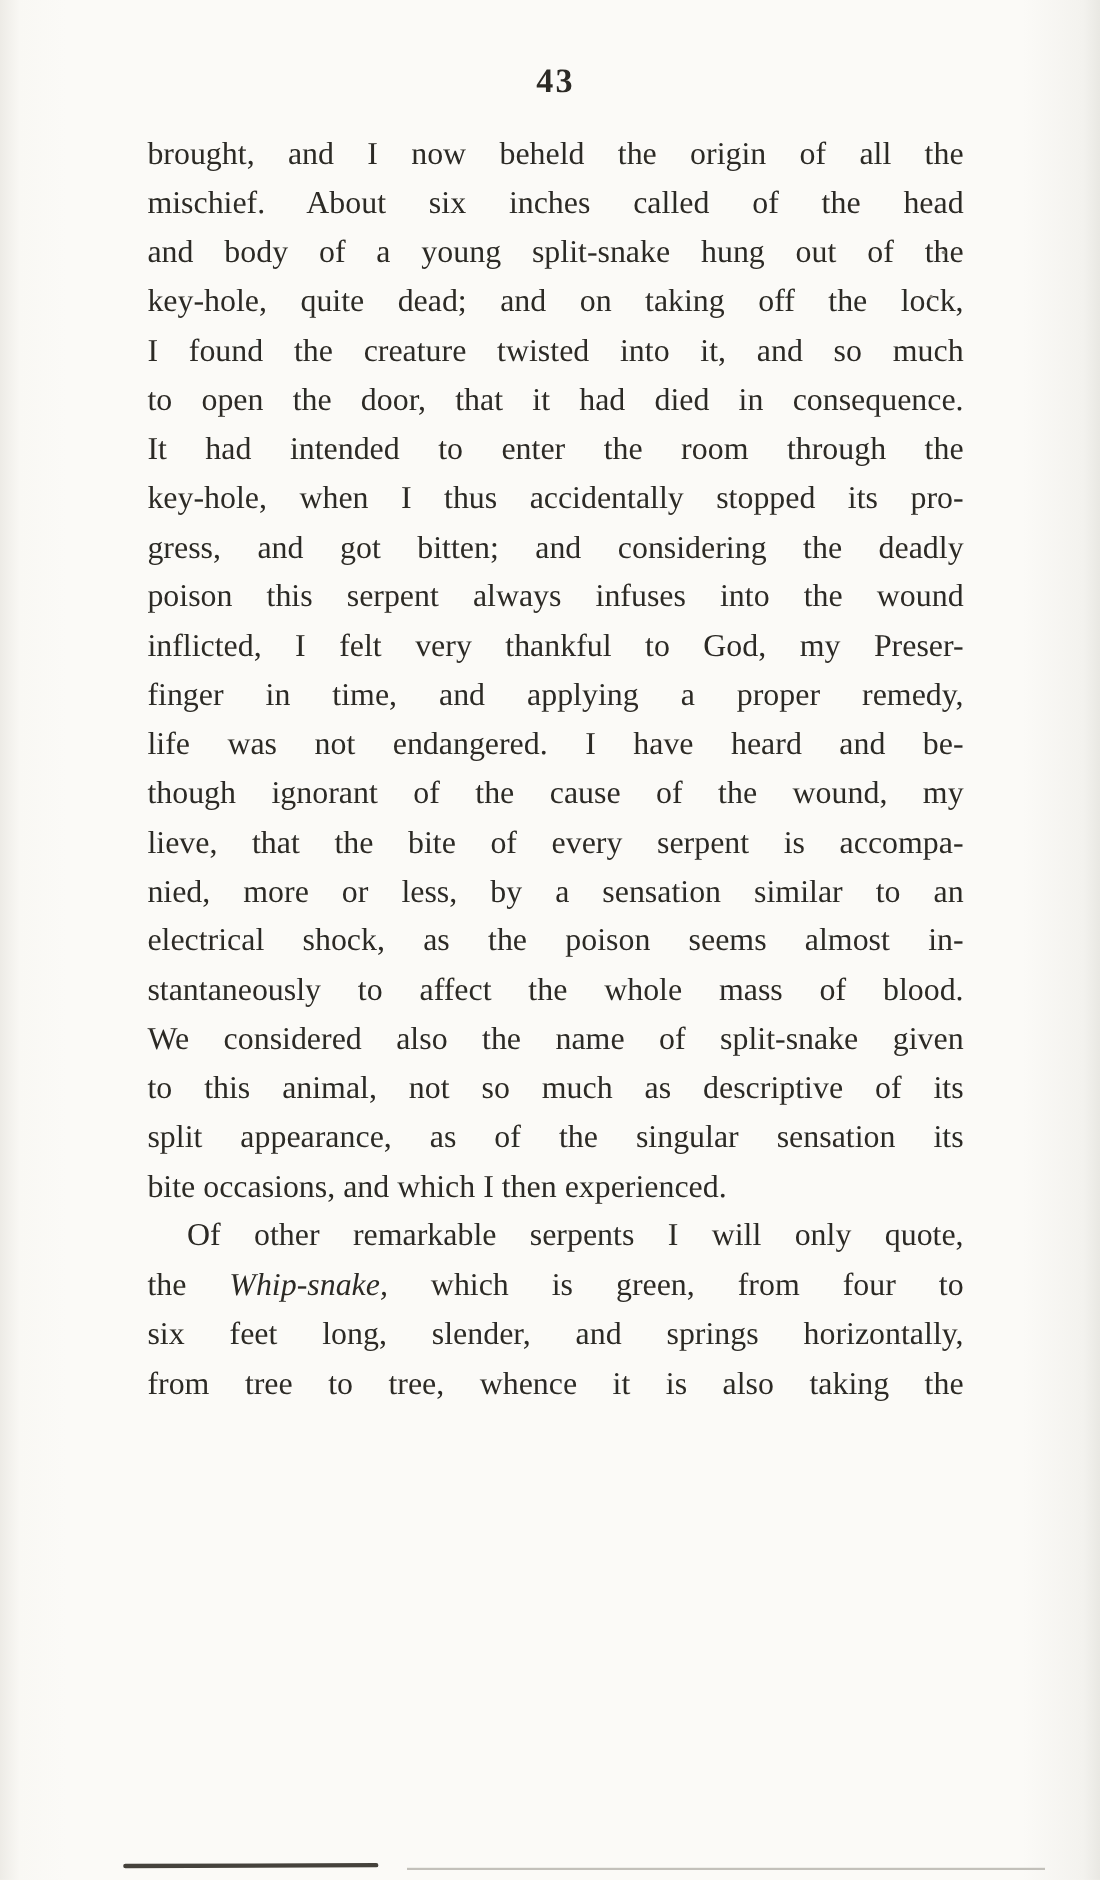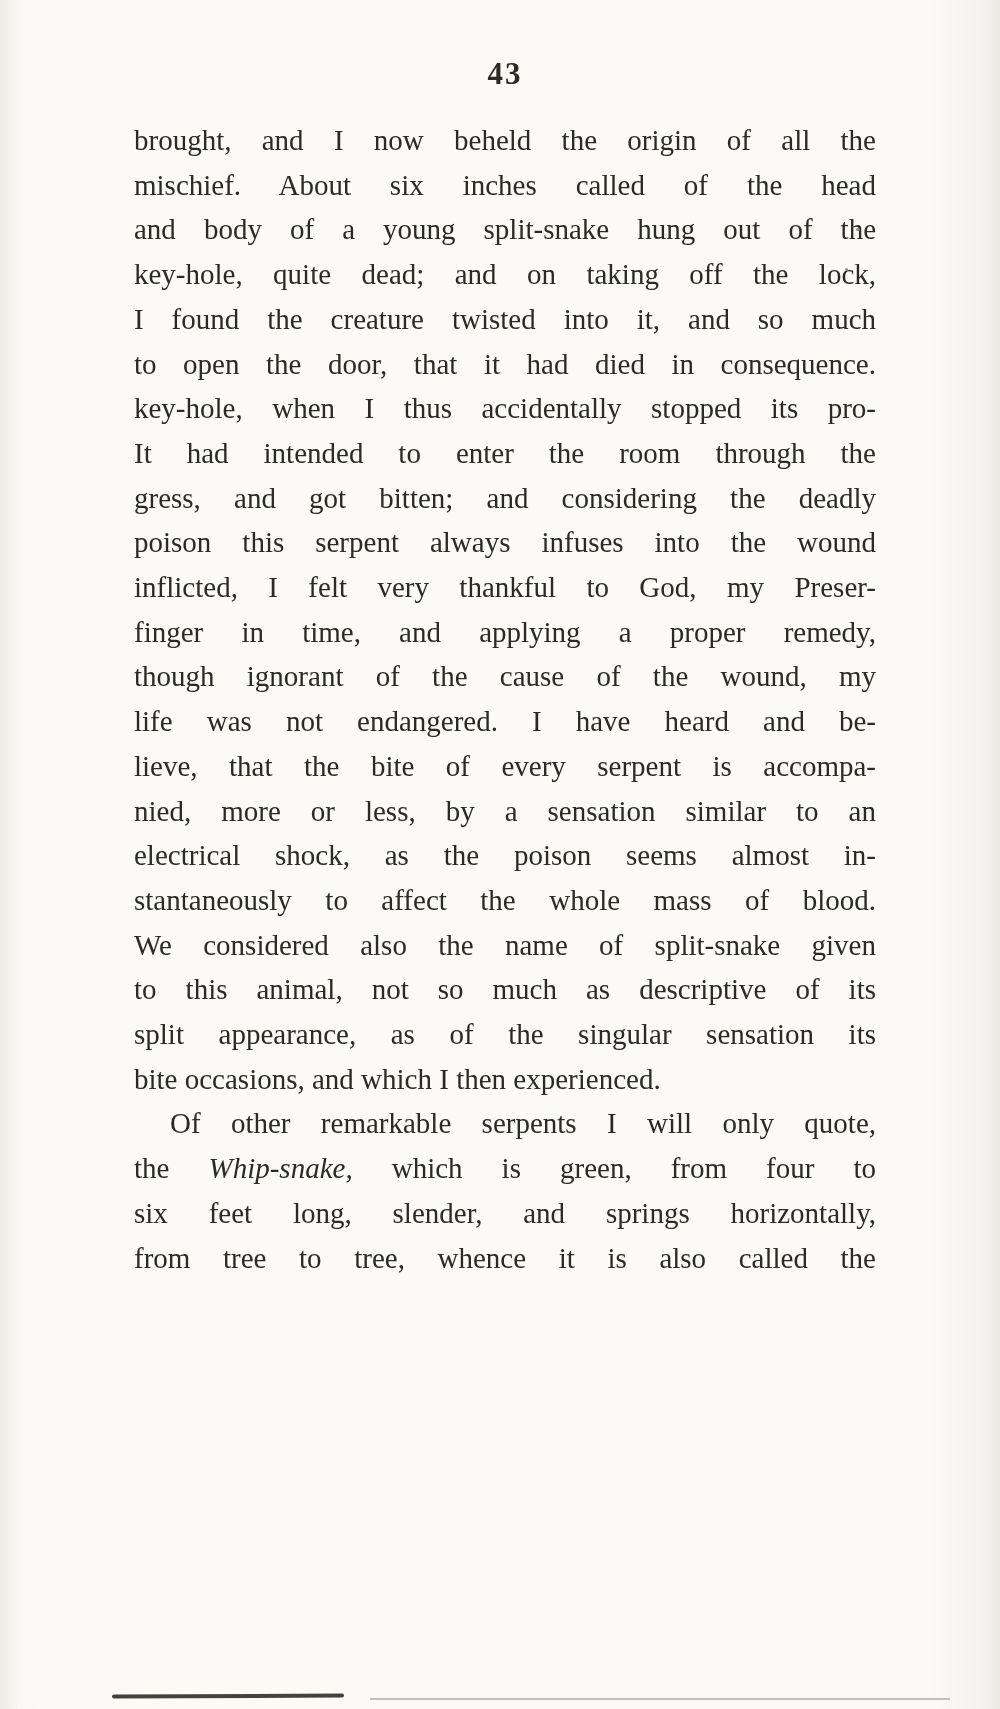--- a/index.html
+++ b/index.html
@@ -95,40 +95,40 @@
 <div class="page" style="color: rgb(44, 42, 37);">
   <div class="page-number">43</div>
 
   <div class="text-block">
       <div class="line j">brought,  and I now beheld the origin of all the</div>
       <div class="line j">mischief.  About six inches called of the head</div>
       <div class="line j">and body of a young split-snake hung out of the</div>
       <div class="line j">key-hole, quite dead; and on taking off the lock,</div>
       <div class="line j">I found the creature twisted into it, and so much</div>
       <div class="line j">to open the door, that it had died in consequence.</div>
+      <div class="line j">It had intended to enter the room through the</div>
       <div class="line j">key-hole, when I thus accidentally stopped its pro-</div>
-      <div class="line j">It had intended to enter the room through the</div>
       <div class="line j">gress, and got bitten; and considering the deadly</div>
       <div class="line j">poison this serpent always infuses into the wound</div>
       <div class="line j">inflicted, I felt very thankful to God, my Preser-</div>
       <div class="line j">finger in time, and applying a proper remedy,</div>
+      <div class="line j">life was not endangered.  I have heard and be-</div>
       <div class="line j">though ignorant of the cause of the wound, my</div>
-      <div class="line j">life was not endangered.  I have heard and be-</div>
       <div class="line j">lieve, that the bite of every serpent is accompa-</div>
       <div class="line j">nied, more or less, by a sensation similar to an</div>
       <div class="line j">electrical shock, as the poison seems almost in-</div>
       <div class="line j">stantaneously to affect the whole mass of blood.</div>
       <div class="line j">We considered also the name of split-snake given</div>
       <div class="line j">to this animal, not so much as descriptive of its</div>
       <div class="line j">split appearance, as of the singular sensation its</div>
       <div class="line last">bite occasions, and which I then experienced.</div>
       <div class="line j indent">Of other remarkable serpents I will only quote,</div>
       <div class="line j"><span>the </span><span class="italic">Whip-snake,</span><span> which is green, from four to</span></div>
       <div class="line j">six feet long, slender, and springs horizontally,</div>
-      <div class="line j">from tree to tree, whence it is also called the</div>
+      <div class="line j">from tree to tree, whence it is also taking the</div>
     </div>
 
   <div class="edge-line-right"></div>
   <div class="bottom-mark-dark"></div>
   <div class="bottom-mark-light"></div>
   <div class="speck speck-1"></div>
   <div class="speck speck-2"></div>
 </div>
 
 </body></html>

